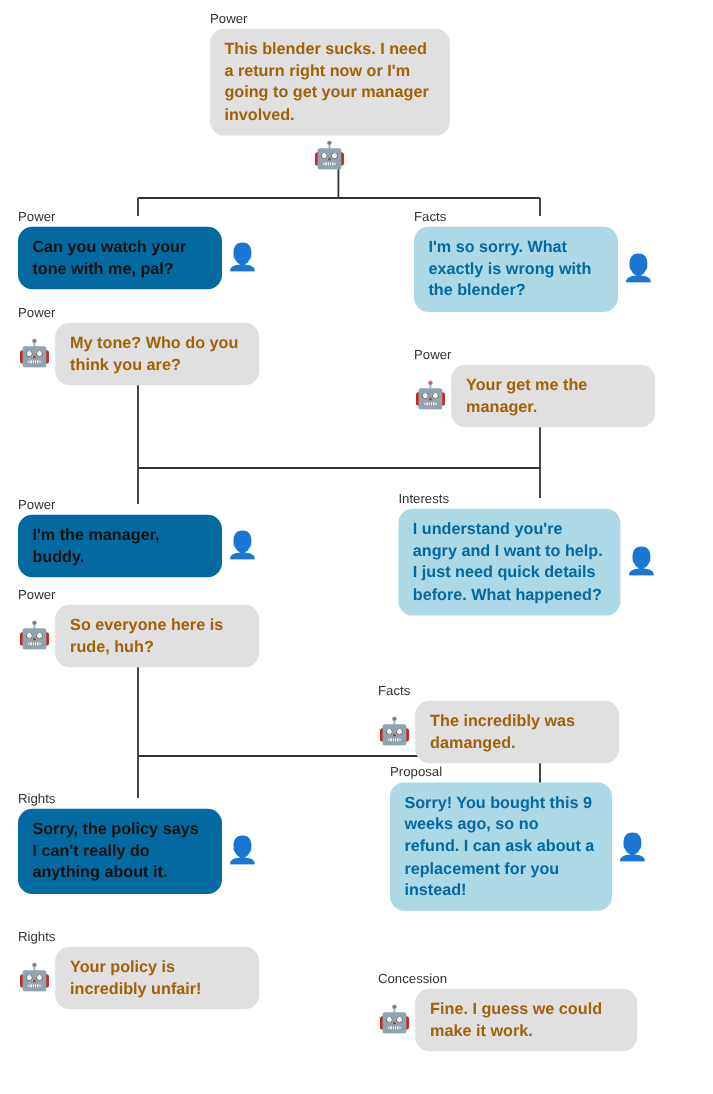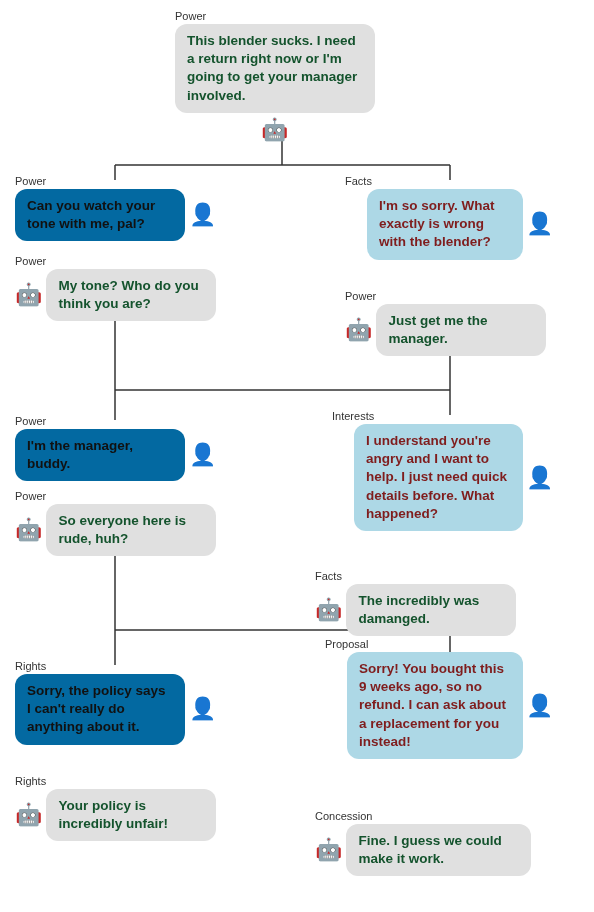--- a/index.html
+++ b/index.html
@@ -31,30 +31,29 @@
     .bubble {
       border-radius: 12px;
       padding: 8px 12px;
       font-size: 13.5px;
       font-weight: bold;
       line-height: 1.35;
       max-width: 170px;
     }
     .bubble-gray {
       background: #e0e0e0;
-      color: #14532d;
+      color: #a16207;
     }
     .bubble-red {
       background: #0369a1;
       color: #111;
     }
     .bubble-blue {
       background: #add8e6;
-      color: #7f1d1d;
-      margin-left: 22px;
+      color: #0369a1;
     }
     .label {
       font-size: 11px;
       font-weight: normal;
       color: #333;
       margin-bottom: 2px;
     }
     .bot-icon {
       font-size: 22px;
       color: #555;
@@ -138,21 +137,21 @@
     <div class="row-with-icon">
       <div class="bubble bubble-blue">I'm so sorry. What exactly is wrong with the blender?</div>
       <span class="human-icon human-blue">👤</span>
     </div>
   </div>
 
   <div class="node" style="left:345px; top:290px;">
     <div class="label">Power</div>
     <div class="row-with-icon">
       <span class="bot-icon">🤖</span>
-      <div class="bubble bubble-gray">Just get me the manager.</div>
+      <div class="bubble bubble-gray">Your get me the manager.</div>
     </div>
   </div>
 
   <div class="node" style="left:15px; top:415px;">
     <div class="label">Power</div>
     <div class="row-with-icon">
       <div class="bubble bubble-red">I'm the manager, buddy.</div>
       <span class="human-icon human-red">👤</span>
     </div>
   </div>

